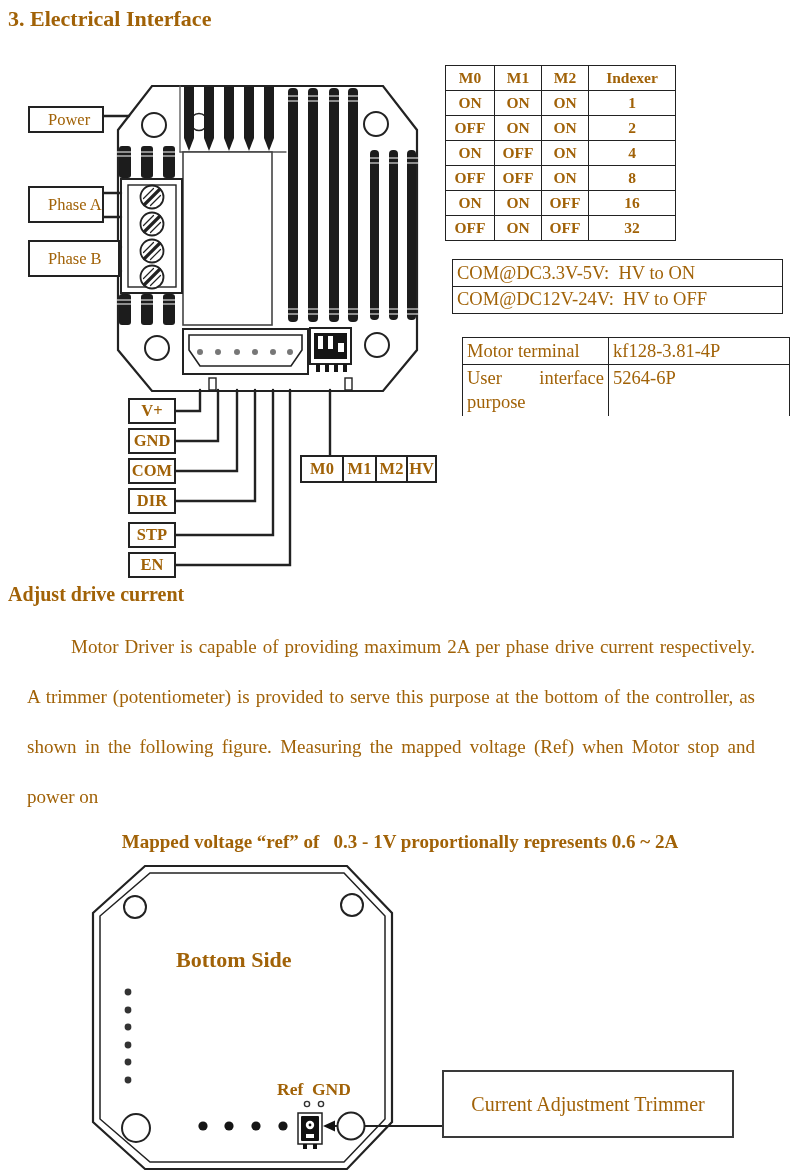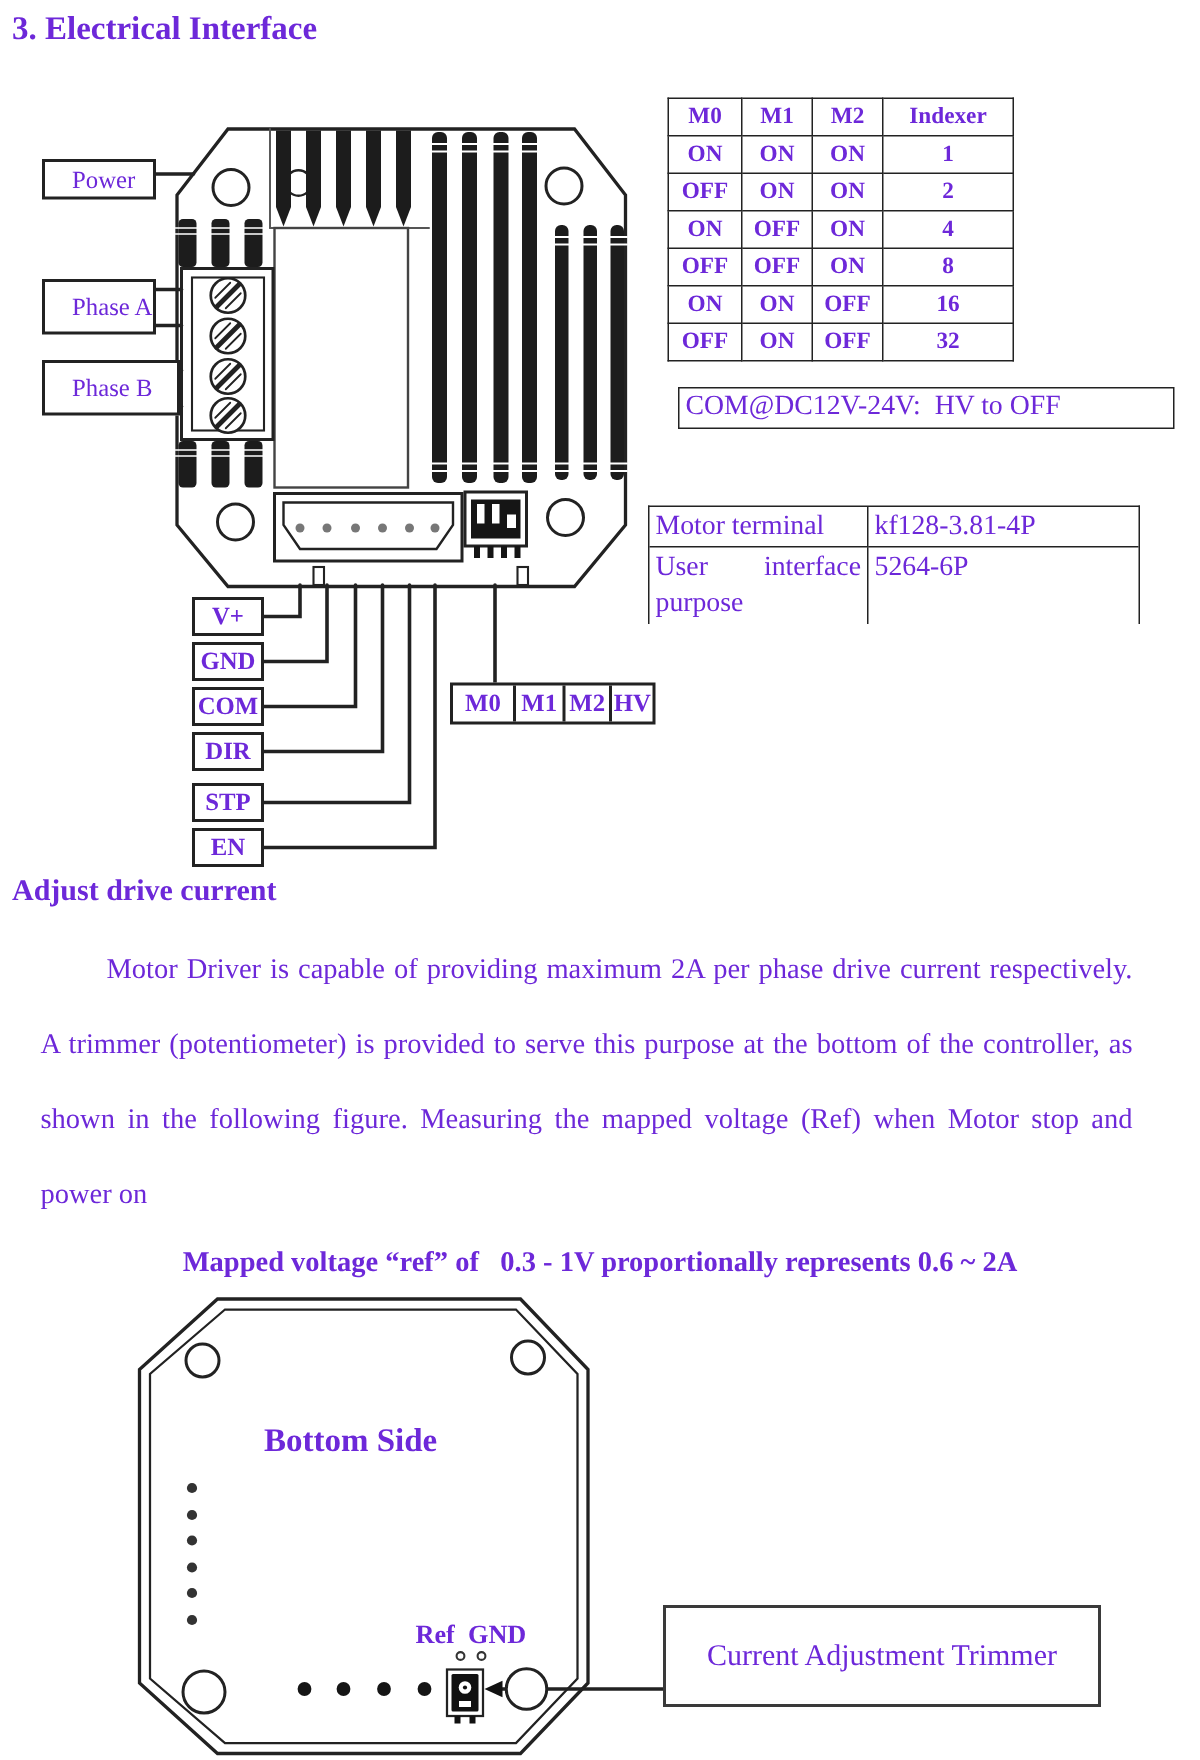--- a/index.html
+++ b/index.html
@@ -1,17 +1,17 @@
 <!DOCTYPE html>
 <html><head>
 <meta charset="utf-8">
 <style>
   html,body{margin:0;padding:0;background:#fff;}
   .page{position:relative;width:800px;height:1173px;background:#fff;overflow:hidden;
-        font-family:"Liberation Serif", serif;color:#6d28d9;}
+        font-family:"Liberation Serif", serif;color:#a16207;}
   .abs{position:absolute;}
   svg{position:absolute;left:0;top:0;}
   .title{font-size:22px;font-weight:bold;}
   .lbox{border:2px solid #222;background:#fff;display:flex;align-items:center;
         font-size:16.5px;padding-left:18px;box-sizing:border-box;}
   .pinbox{border:2px solid #222;background:#fff;display:flex;align-items:center;justify-content:center;
         font-weight:bold;font-size:16.5px;box-sizing:border-box;}
   .mode-row{display:flex;border:2px solid #222;background:#fff;height:28px;box-sizing:border-box;}
   .mode-cell{display:flex;align-items:center;justify-content:center;font-weight:bold;font-size:16.5px;box-sizing:border-box;}
   .mode-cell + .mode-cell{border-left:2px solid #222;}
@@ -278,24 +278,25 @@
     <tr>
       <td>OFF</td>
       <td>ON</td>
       <td>OFF</td>
       <td>32</td>
     </tr>
   </tbody>
     </table>
 
   <div class="abs" style="left:452px;top:259px;width:331px;">
+    <div class="com-row">COM@DC3.3V-5V:&nbsp; HV to ON</div>
     <div class="com-row second">COM@DC12V-24V:&nbsp; HV to OFF</div>
   </div>
 
-  <div class="abs term-table" style="left:432px;top:337px;">
+  <div class="abs term-table" style="left:462px;top:337px;">
     <div class="tt-cell tt-r1 tt-c1">Motor terminal</div>
     <div class="tt-cell tt-r1">kf128-3.81-4P</div>
     <div class="tt-cell tt-c1 tt-just">User interface purpose</div>
     <div class="tt-cell">5264-6P</div>
   </div>
 
   <div class="abs heading2" style="left:8px;top:583px;">Adjust drive current</div>
   <div class="abs bodytext" style="left:27px;top:622px;width:728px;">Motor Driver is capable of providing maximum 2A per phase drive current respectively. A trimmer (potentiometer) is provided to serve this purpose at the bottom of the controller, as shown in the following figure. Measuring the mapped voltage (Ref) when Motor stop and power on</div>
   <div class="abs mapped" style="left:8px;top:831px;width:784px;">Mapped voltage “ref” of&nbsp;&nbsp; 0.3 - 1V proportionally represents 0.6 ~ 2A</div>
 

